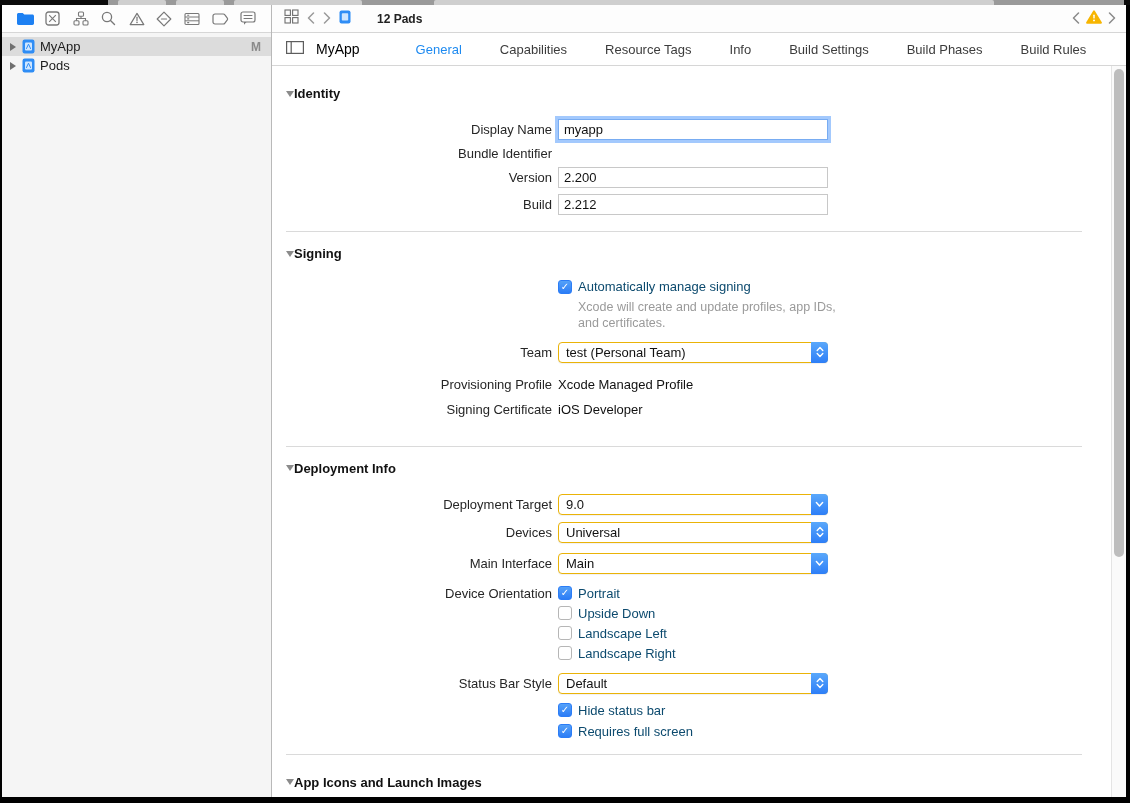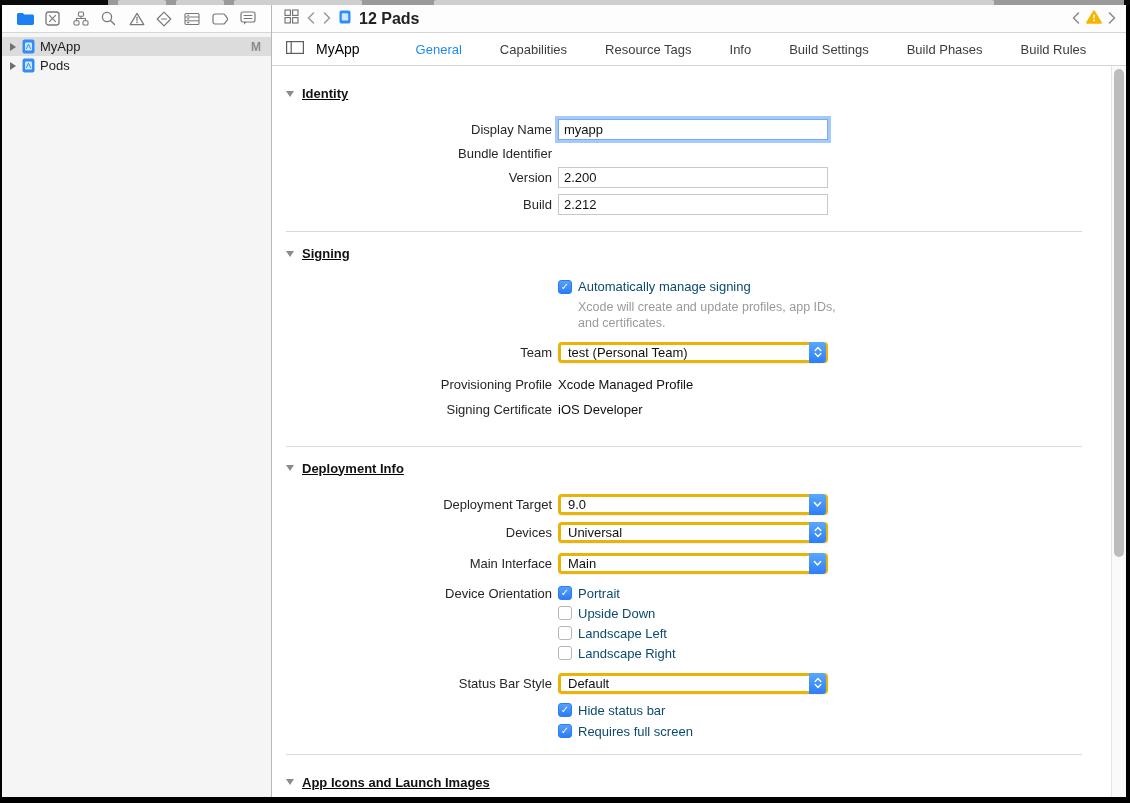--- a/index.html
+++ b/index.html
@@ -26,52 +26,52 @@
   .navrow.selected { background:#dcdcdc; }
   .tri { width:0; height:0; border-top:4px solid transparent; border-bottom:4px solid transparent;
     border-left:6px solid #6f6f6f; margin-right:6px; flex:none; }
   .pibox { margin-right:5px; display:flex; }
   .navbadge { margin-left:auto; margin-right:10px; color:#8a8a8a; font-size:12px; font-weight:bold; }
 
   
   .editor { flex:1; display:flex; flex-direction:column; min-width:0; position:relative; }
   .jumpbar { height:28px; background:#fdfdfd; border-bottom:1px solid #d6d6d6;
     display:flex; align-items:center; padding:0 12px; gap:8px; position:relative; }
-  .jump-title { font-size:16px; font-weight:bold; color:#222; }
+  .jump-title { font-size:12px; font-weight:bold; color:#222;margin-left:18px; }
   .jump-right { position:absolute; right:10px; top:0; height:28px; display:flex; align-items:center; gap:6px; }
 
   .tabstrip { height:33px; background:#fff; border-bottom:1px solid #d6d6d6;
     display:flex; align-items:center; padding:0 14px; }
   .proj-label { font-size:14px; color:#000; margin-left:12px; }
   .tabs { display:flex; margin-left:56px; gap:38px; }
   .tab { font-size:13px; color:#3c3c3c; cursor:default; }
   .tab.active { color:#1e8af0; }
 
   .content { flex:1; position:relative; background:#fff; overflow:hidden;
     padding:20px 30px 0 14px; }
   .scrollbar { position:absolute; right:0; top:0; bottom:0; width:15px; background:#fafafa;
     border-left:1px solid #e4e4e4; }
   .scroll-thumb { position:absolute; left:2px; right:2px; top:3px; height:488px;
     background:#bdbdbd; border-radius:6px; }
 
-  .sec { display:flex; align-items:center; gap:8px;text-decoration:underline; }
+  .sec { display:flex; align-items:center; gap:0; }
   .disclosure { width:0; height:0; border-left:4.5px solid transparent; border-right:4.5px solid transparent;
     border-top:6px solid #8b8b8b; }
   .sec-title { font-size:13px; font-weight:bold; color:#111; }
 
   .frow { display:flex; align-items:center; margin-bottom:6px; }
   .frow.top { align-items:flex-start; }
   .flabel { width:266px; flex:none; text-align:right; font-size:13px; color:#262626; margin-right:6px; }
   .fvalue { font-size:13px; color:#111; }
 
   .tfield { width:270px; height:21px; border:1px solid #c8c8c8; background:#fff; font-size:13px;
     font-family:inherit; padding:0 5px; color:#111; border-radius:0; }
   .tfield.focused { border:1px solid #78acf2; box-shadow:0 0 0 3px rgba(72,148,251,.5); }
 
-  .popup { width:270px; height:21px; border:3px solid #eab308; border-radius:4px; background:#fff;
+  .popup { width:270px; height:21px; border:1px solid #eab308; border-radius:4px; background:#fff;
     display:flex; align-items:center; box-shadow:0 1px 1px rgba(0,0,0,.06); cursor:default; }
   .ptext { flex:1; font-size:13px; color:#111; padding-left:7px; white-space:nowrap; overflow:hidden; }
   .pcap { width:17px; height:21px; margin:-1px -1px -1px 0; border-radius:0 4px 4px 0;
     background:linear-gradient(#5aa8fb,#2d7ef7); display:flex; align-items:center; justify-content:center; flex:none; }
 
   .cb { width:14px; height:14px; border:1px solid #b6b6b6; border-radius:3px; background:#fff;
     display:inline-flex; align-items:center; justify-content:center; flex:none; cursor:default; }
   .cb.checked { background:linear-gradient(#55a1f8,#2c7df6); border-color:#2c7df6; }
   .cb.checked::after { content:"✓"; color:#fff; font-size:10px; font-weight:bold; line-height:1; }
   .cbrow { display:flex; align-items:center; gap:6px; font-size:13px; color:#0c4a6e; margin-bottom:5px; }

